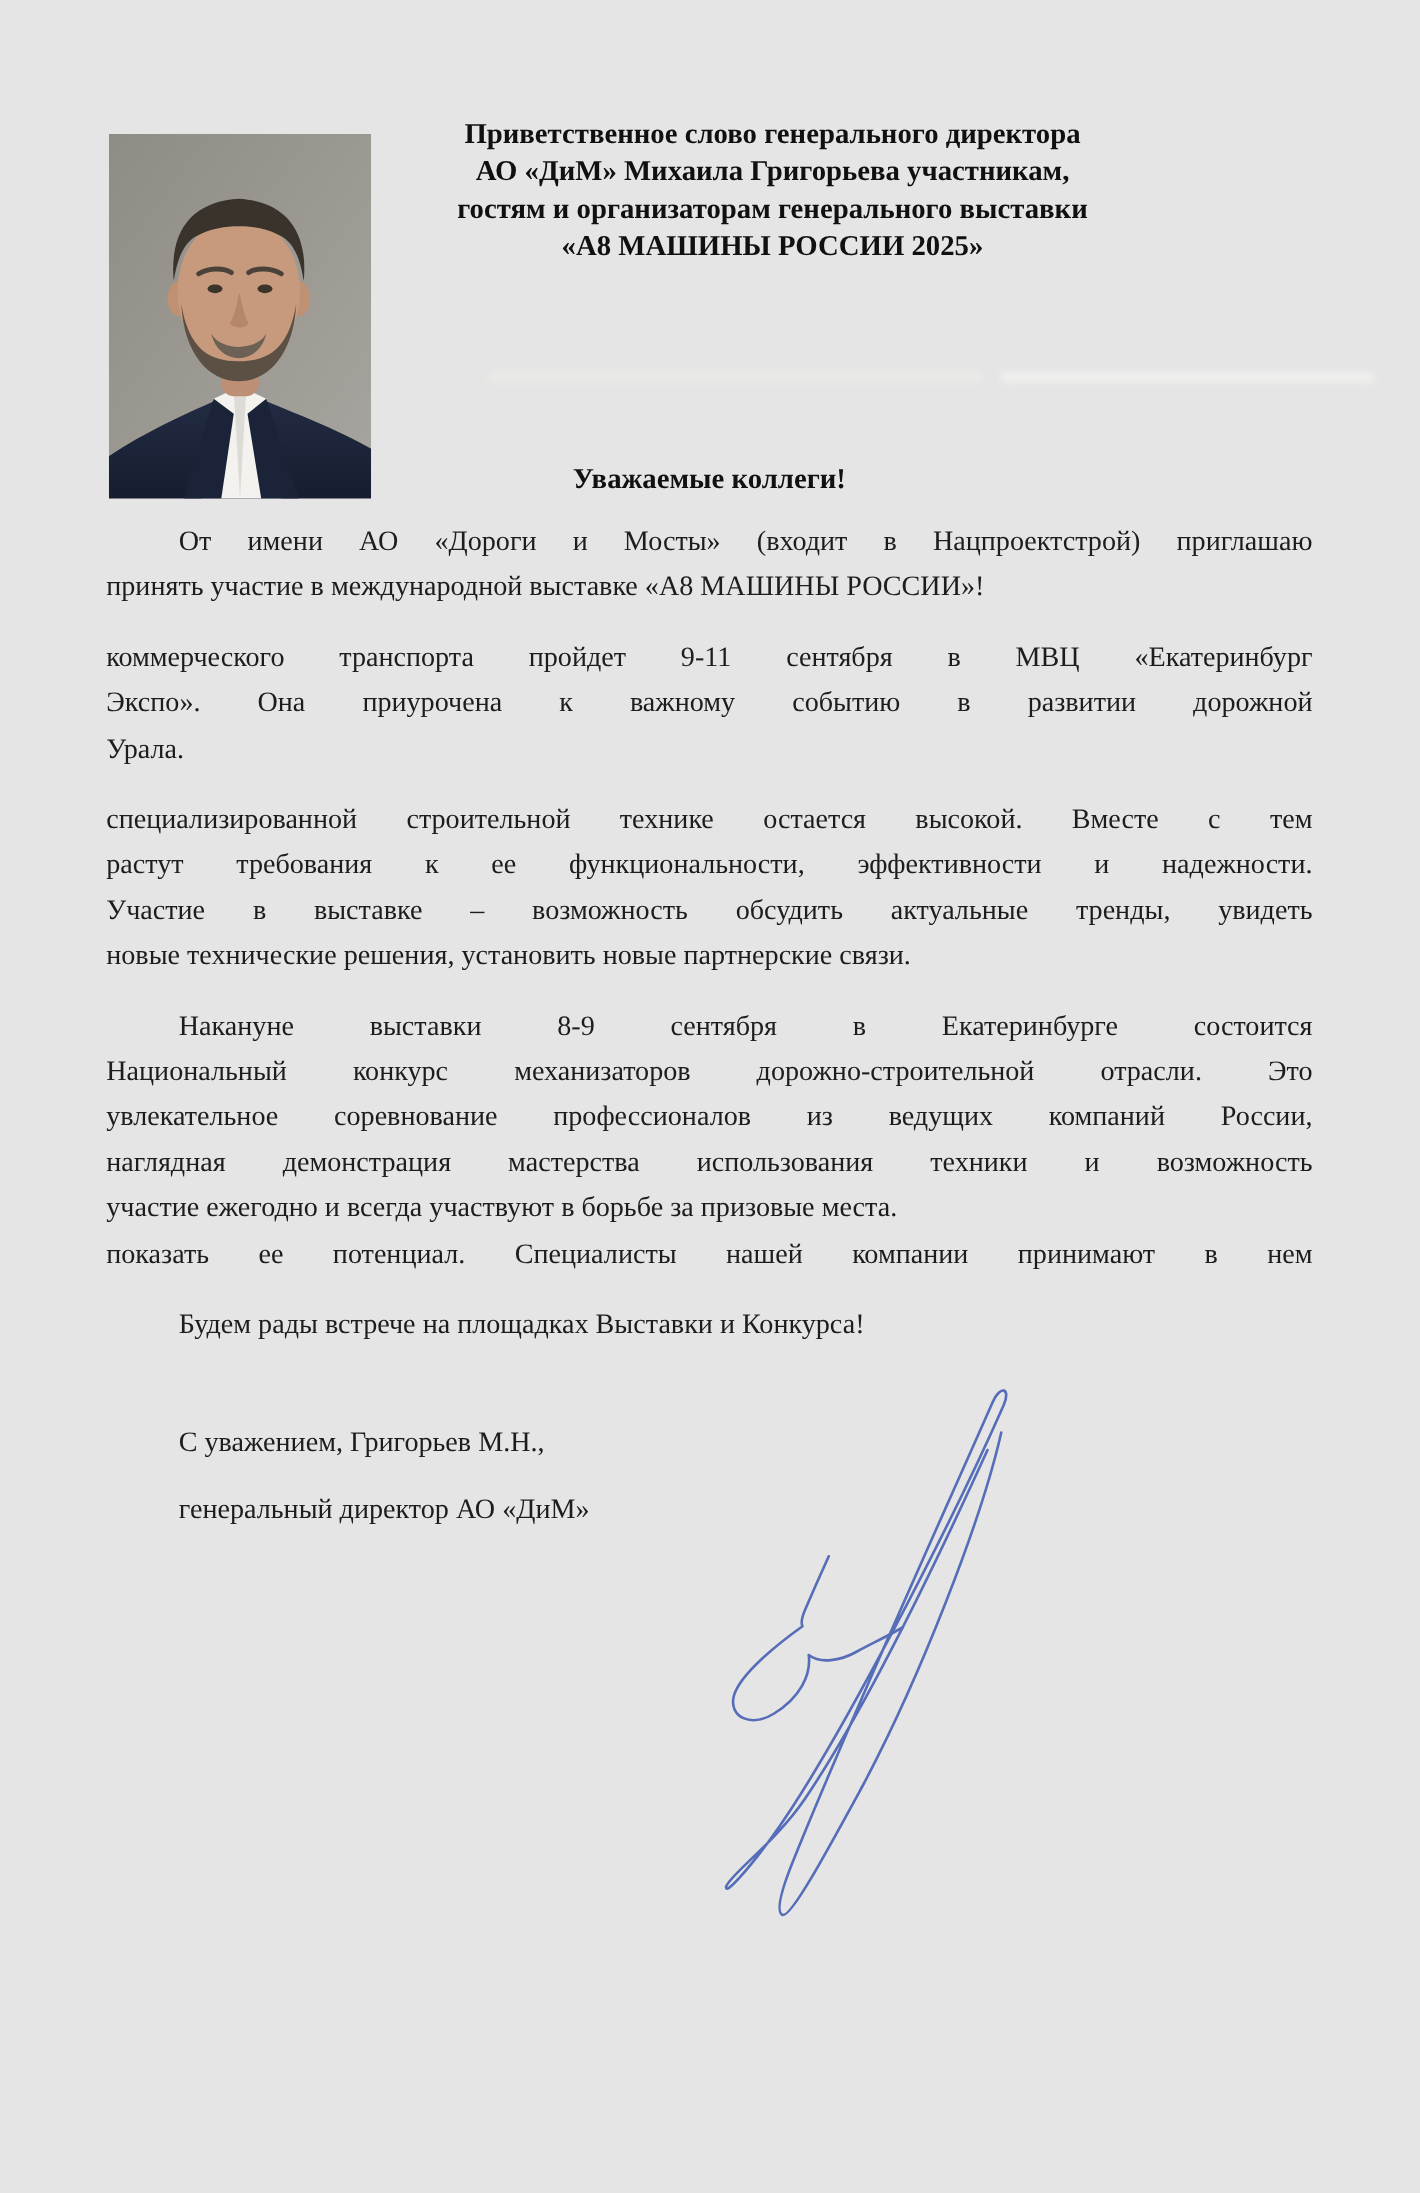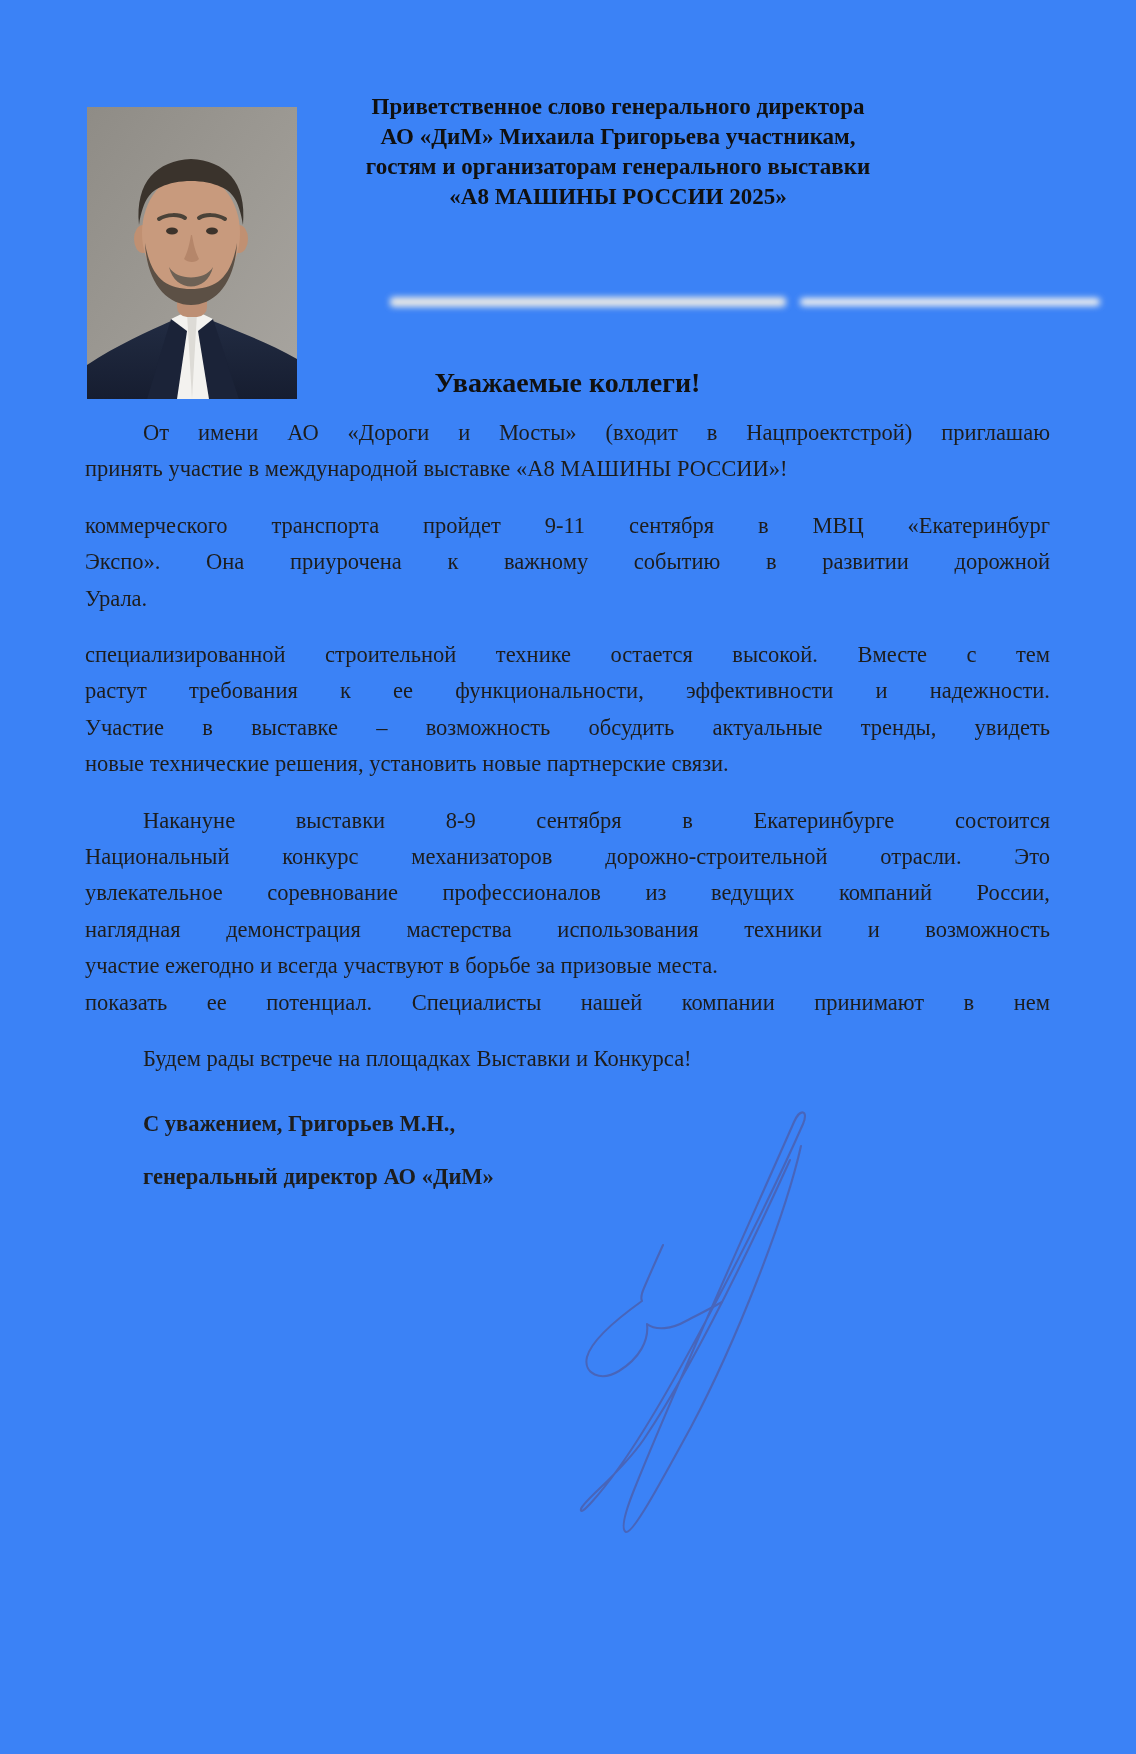--- a/index.html
+++ b/index.html
@@ -1,38 +1,38 @@
 <!DOCTYPE html>
 <html><head>
 <meta charset="utf-8">
 <style>
   html,body{margin:0;padding:0;background:#ffffff;}
   .page{
-    position:relative;width:1136px;height:1754px;background:#3b82f6;overflow:hidden;
+    position:relative;width:1136px;height:1754px;background:#e5e5e5;overflow:hidden;
     color:#1c1c1c;font-family:"Liberation Serif", serif;
   }
   .photo{position:absolute;left:87px;top:107px;width:210px;height:292px;overflow:hidden;}
   .photo svg{display:block;}
   .title-block{
     position:absolute;left:298px;top:92px;width:640px;text-align:center;
     font-weight:bold;font-size:23px;line-height:30px;color:#101010;
   }
   .artifact{position:absolute;background:#e9e9e6;filter:blur(3px);border-radius:4px;}
   .artifact.a1{left:390px;top:297px;width:396px;height:10px;}
   .artifact.a2{left:800px;top:298px;width:300px;height:8px;background:#f0f0ee;}
   .content{
     position:absolute;left:85px;top:368px;width:965px;
     font-size:22.5px;line-height:36.4px;color:#1d1d1d;
   }
-  .salutation{text-align:center;font-weight:bold;font-size:28px;line-height:30px;margin-bottom:17px;color:#111;}
+  .salutation{text-align:center;font-weight:bold;font-size:23px;line-height:30px;margin-bottom:17px;color:#111;}
   .para{margin:0 0 20px 0;}
   .jline{text-align:justify;text-align-last:justify;text-justify:inter-word;}
   .jline.last{text-align-last:left;}
   .jline.first{text-indent:58px;}
-  .signoff{margin-top:28px;font-weight:bold;}
+  .signoff{margin-top:58px;}
   .signoff-line{text-indent:58px;margin-bottom:17px;line-height:36px;}
   .signature{position:absolute;left:500px;top:1042px;width:320px;height:580px;z-index:5;pointer-events:none;}
 </style>
 </head>
 <body>
 
 <div class="page">
 
   <div class="photo">
     <svg width="210" height="292" viewBox="0 0 210 292" xmlns="http://www.w3.org/2000/svg">

